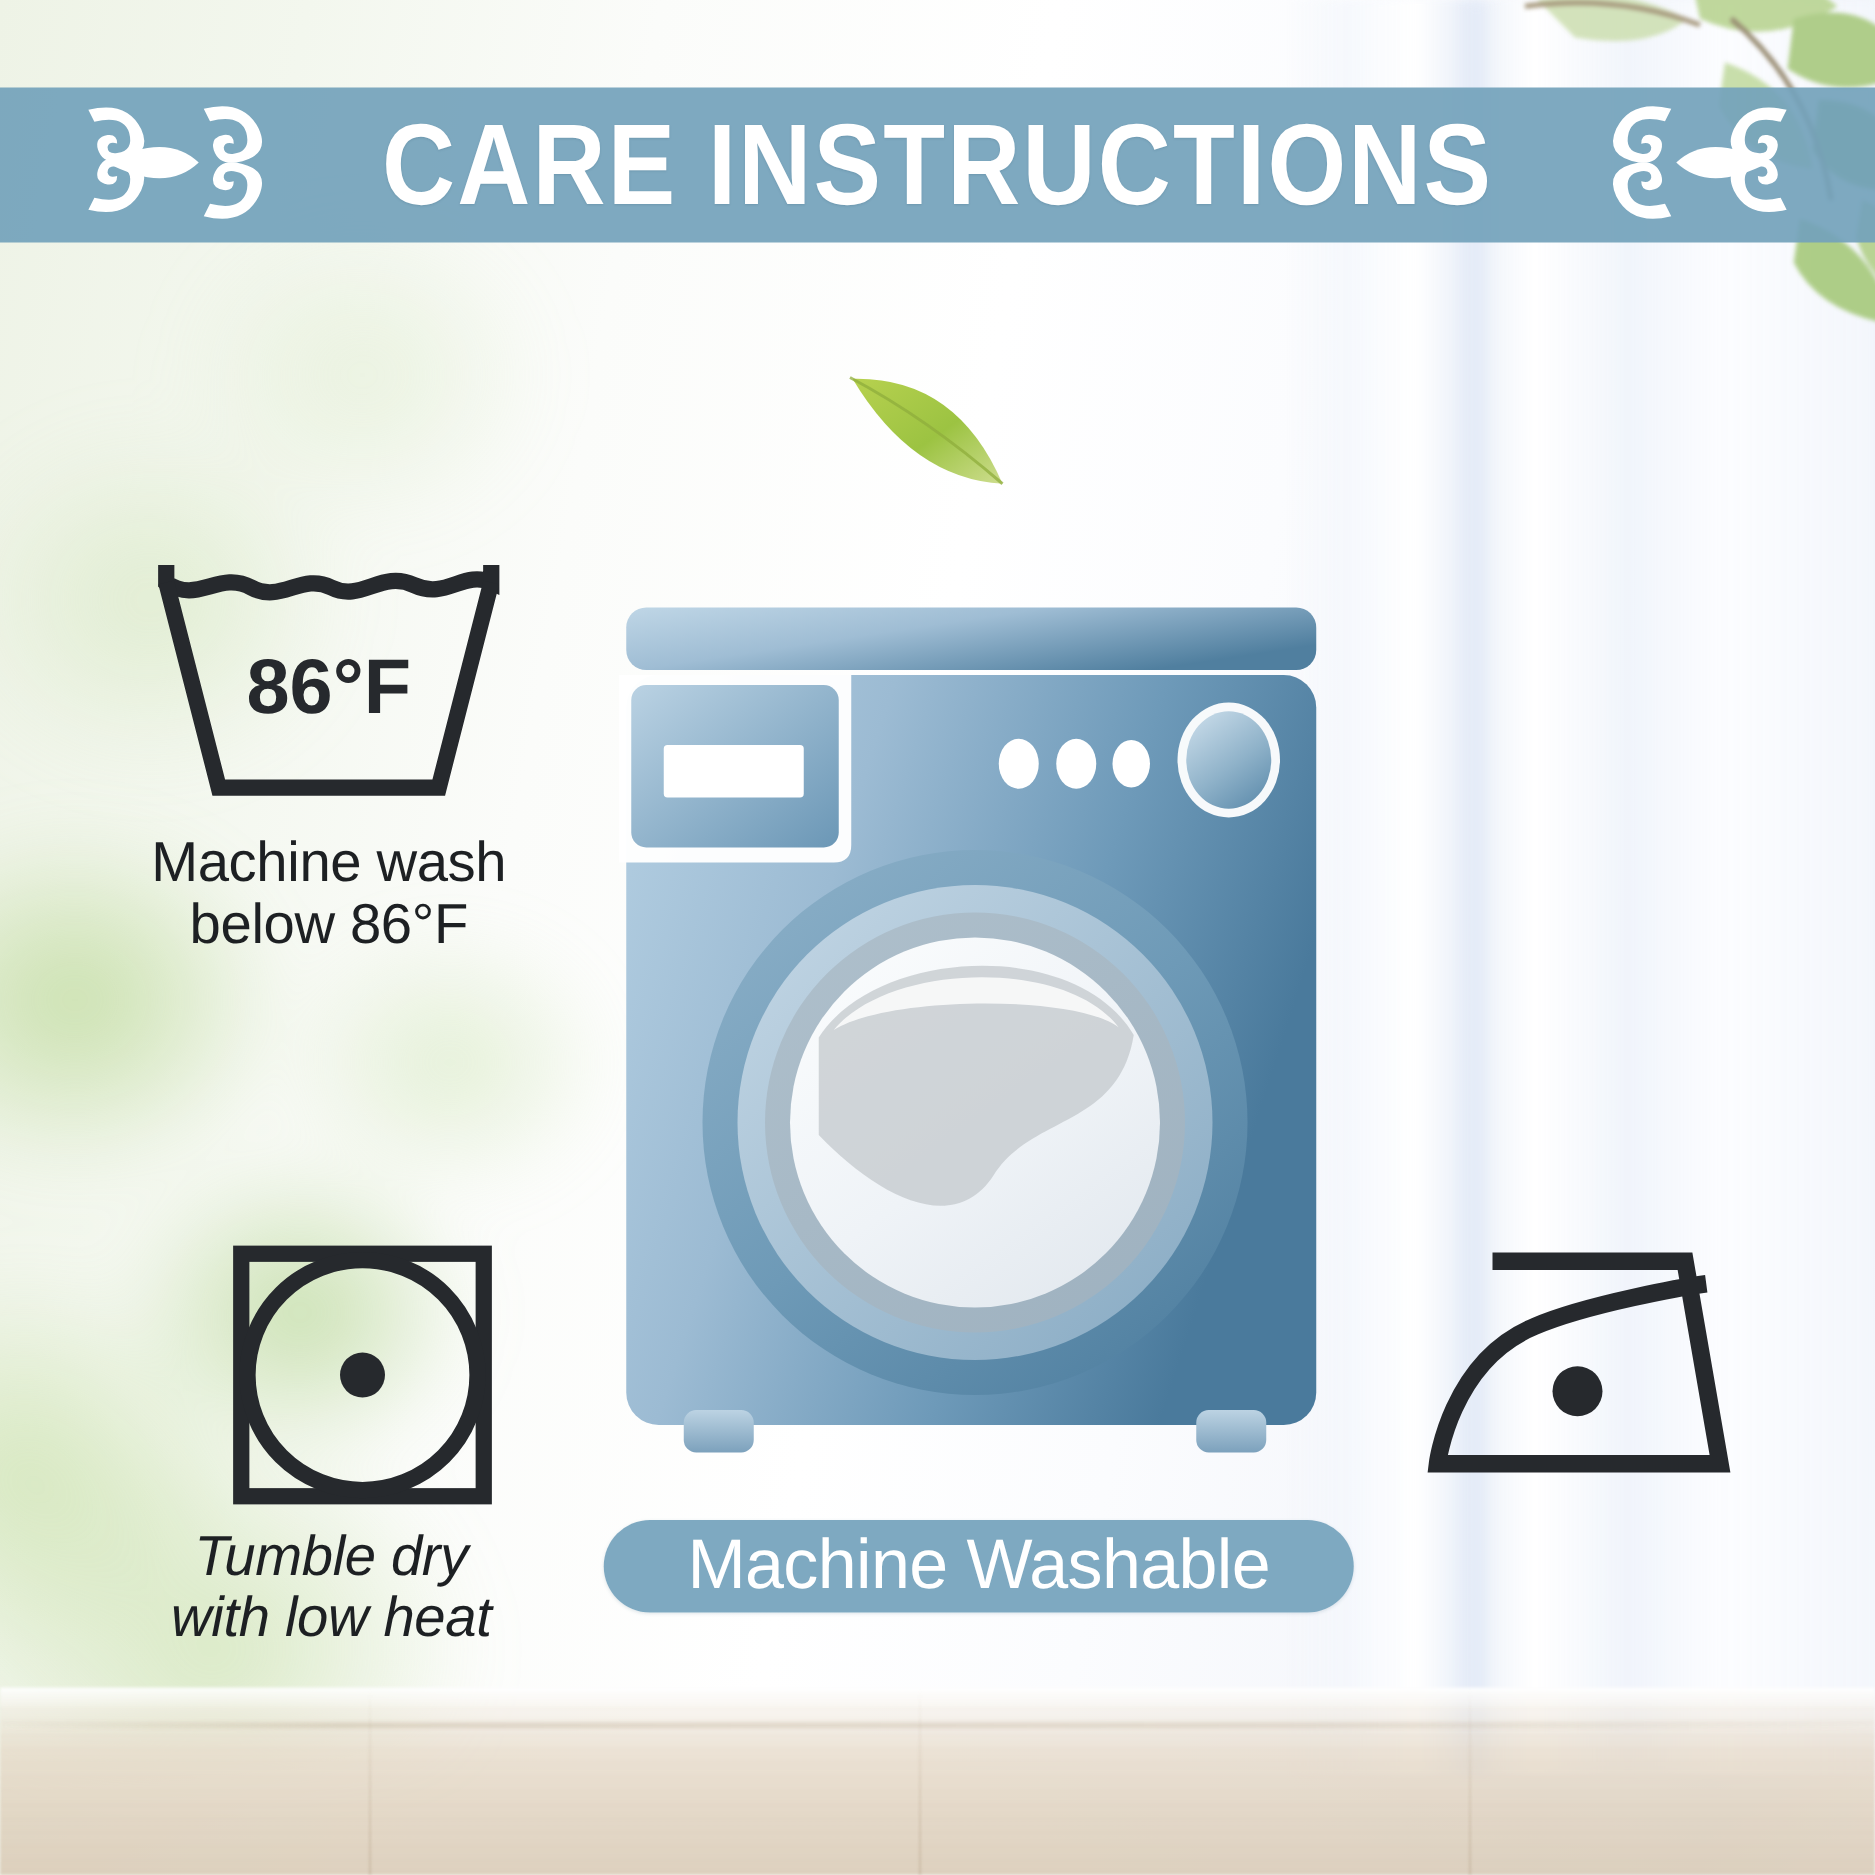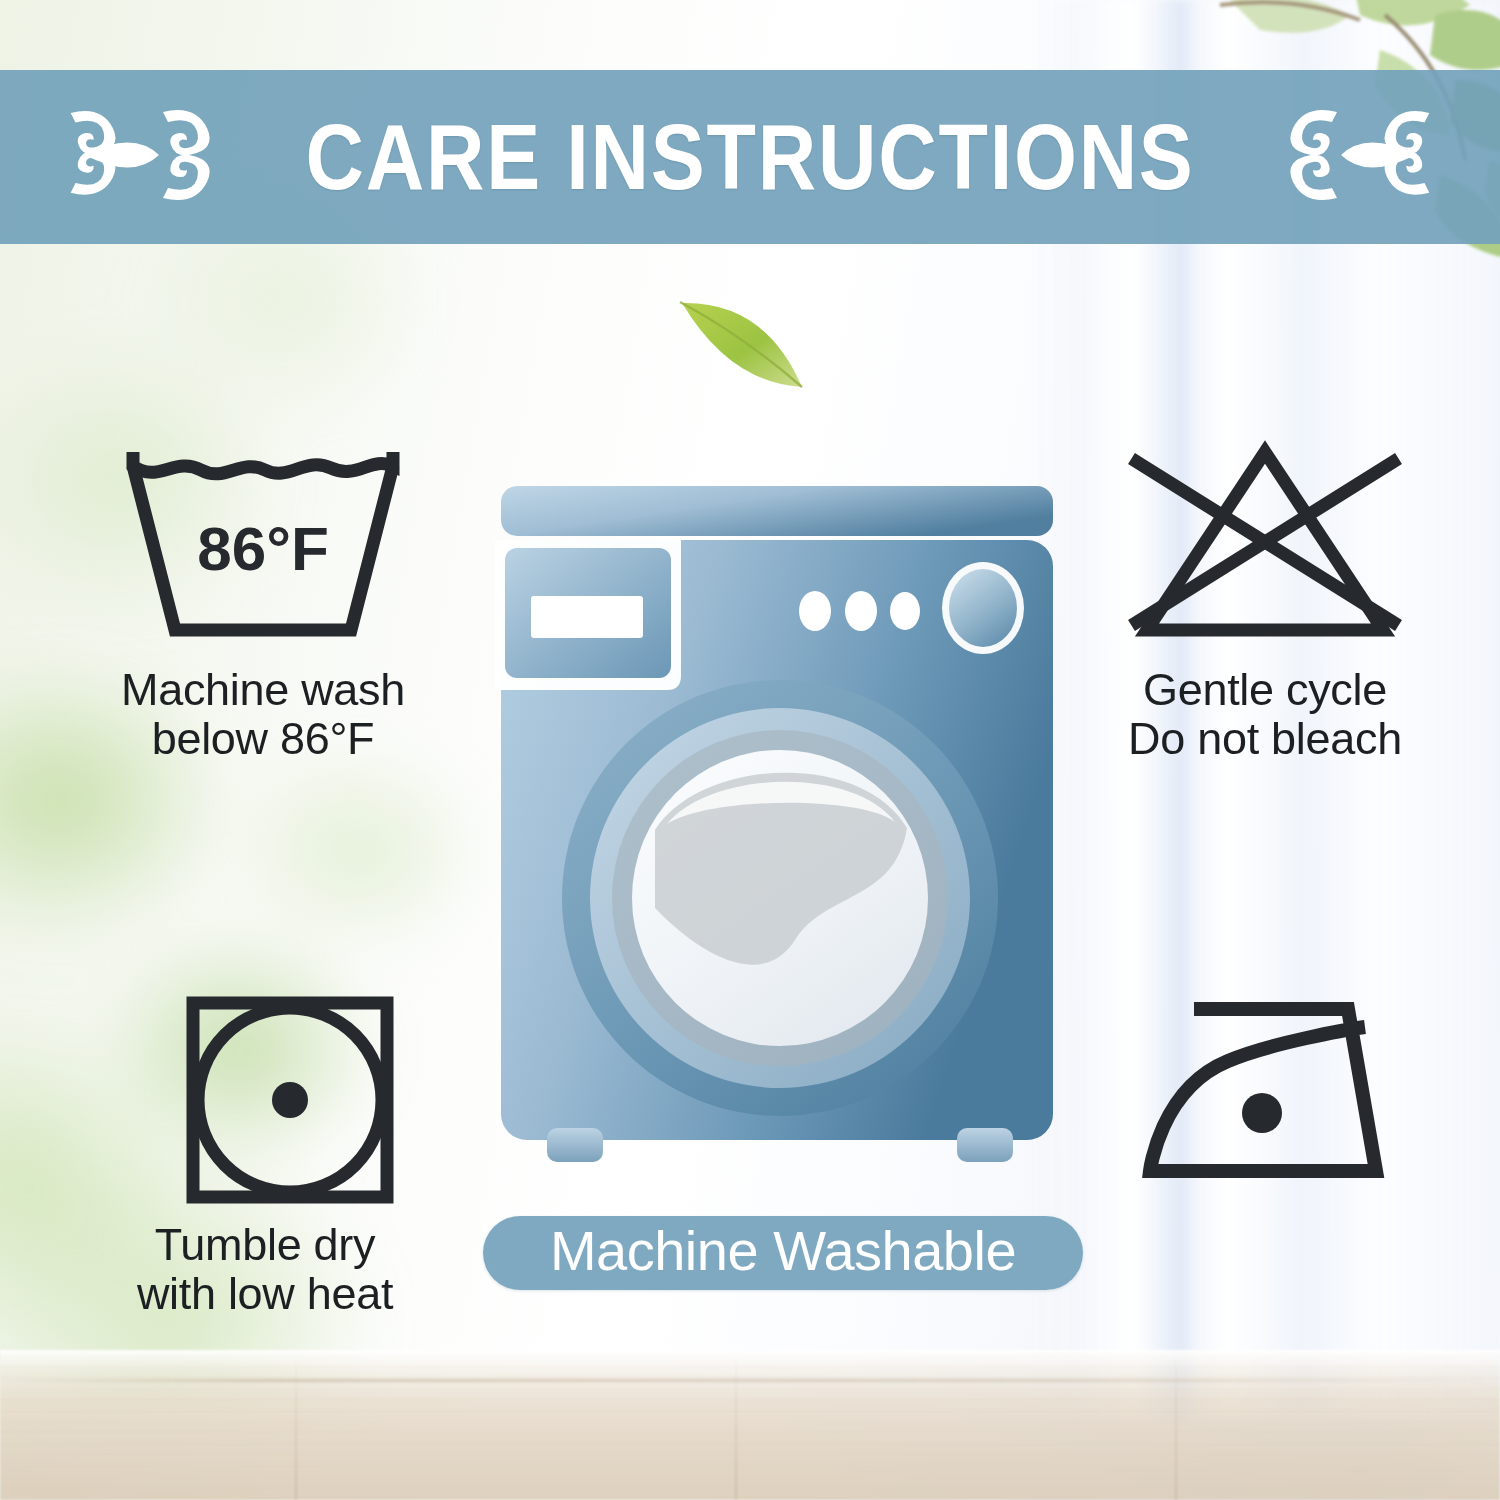--- a/index.html
+++ b/index.html
@@ -70,21 +70,21 @@
     filter:blur(1.5px);
   }
   .bg-wood-v{
     position:absolute;bottom:0;width:2px;height:150px;
     background:linear-gradient(180deg,rgba(180,160,134,0),rgba(180,160,134,.35));
     filter:blur(1px);
   }
 
   
   .banner{
-    position:absolute;left:0;top:70px;width:1500px;height:174px;
+    position:absolute;left:0;top:70px;width:1500px;height:124px;
     background:rgba(115,162,187,.92);
     display:flex;align-items:center;justify-content:center;gap:28px;
   }
   .banner-title{
     color:#ffffff;
     font-size:92px;
     font-weight:700;
     letter-spacing:2px;
     line-height:1;
     transform:scaleX(.88);
@@ -102,21 +102,21 @@
     font-size:45px;
     line-height:1.08;
     font-weight:400;
     white-space:pre-line;
     margin-top:16px;
     letter-spacing:-.3px;
   }
 
   #card-wash   {left:28px;  top:440px; width:470px;}
   #card-bleach {left:1035px;top:440px; width:460px;}
-  #card-dry    {left:30px;  top:995px; width:470px;}
+  #card-dry    {left:30px;  top:995px; width:470px;font-style:italic;}
   #card-iron   {left:1040px;top:985px; width:460px;}
 
   
   .machine{position:absolute;left:495px;top:478px;width:570px;height:700px;}
 
   
   .badge{
     position:absolute;left:483px;top:1216px;width:600px;height:74px;
     background:rgba(116,163,188,.93);
     border-radius:37px;
@@ -221,33 +221,20 @@
                    L280 12"></path>
           <path d="M20 26 L62 190 L238 190 L280 26"></path>
         </g>
         <text x="150" y="130" text-anchor="middle" font-family="Liberation Sans, sans-serif" font-size="62" font-weight="700" fill="#26292D">86°F</text>
       </svg>
     </div>
     <div class="care-label">Machine wash
 below 86°F</div>
   </div>
 
-  <div class="care-card" id="card-bleach">
-    <div class="care-icon">
-      <svg width="300" height="210" viewBox="0 0 300 210">
-        <g stroke="#26292D" stroke-width="13" fill="none" stroke-linecap="square">
-          <path d="M150 12 L268 190 L32 190 Z"></path>
-          <line x1="22" y1="22" x2="278" y2="182"></line>
-          <line x1="278" y1="22" x2="22" y2="182"></line>
-        </g>
-      </svg>
-    </div>
-    <div class="care-label">Gentle cycle
-Do not bleach</div>
-  </div>
 
   <div class="care-card" id="card-dry">
     <div class="care-icon">
       <svg width="300" height="210" viewBox="0 0 300 210">
         <g stroke="#26292D" stroke-width="13" fill="none">
           <rect x="78" y="8" width="194" height="194"></rect>
           <circle cx="175" cy="105" r="92"></circle>
         </g>
         <circle cx="175" cy="105" r="18" fill="#26292D"></circle>
       </svg>

